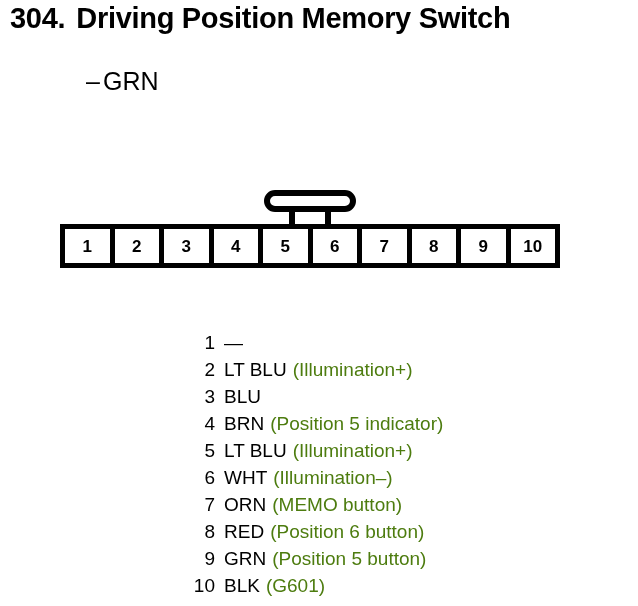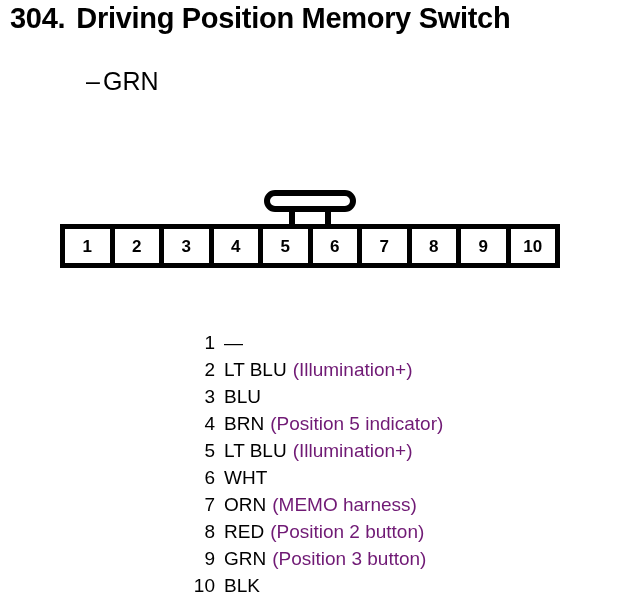--- a/index.html
+++ b/index.html
@@ -126,21 +126,21 @@
     width: 26px;
     text-align: right;
     color: #000000;
   }
   .pin-wire {
     margin-left: 9px;
     color: #000000;
   }
   .pin-desc {
     margin-left: 6px;
-    color: #701a75;
+    color: #4d7c0f;
     text-align: right;
   }
   .pin-desc:empty {
     margin-left: 0;
   }
 </style>
 </head>
 <body>
 
 <div id="header-title">
@@ -192,33 +192,35 @@
       <span class="pin-desc">(Position 5 indicator)</span>
     </div>
     <div class="pin-row">
       <span class="pin-num">5</span>
       <span class="pin-wire">LT BLU</span>
       <span class="pin-desc">(Illumination+)</span>
     </div>
     <div class="pin-row">
       <span class="pin-num">6</span>
       <span class="pin-wire">WHT</span>
+      <span class="pin-desc">(Illumination–)</span>
     </div>
     <div class="pin-row">
       <span class="pin-num">7</span>
       <span class="pin-wire">ORN</span>
-      <span class="pin-desc">(MEMO harness)</span>
+      <span class="pin-desc">(MEMO button)</span>
     </div>
     <div class="pin-row">
       <span class="pin-num">8</span>
       <span class="pin-wire">RED</span>
-      <span class="pin-desc">(Position 2 button)</span>
+      <span class="pin-desc">(Position 6 button)</span>
     </div>
     <div class="pin-row">
       <span class="pin-num">9</span>
       <span class="pin-wire">GRN</span>
-      <span class="pin-desc">(Position 3 button)</span>
+      <span class="pin-desc">(Position 5 button)</span>
     </div>
     <div class="pin-row">
       <span class="pin-num">10</span>
       <span class="pin-wire">BLK</span>
+      <span class="pin-desc">(G601)</span>
     </div>
   </div>
 
 </body></html>

